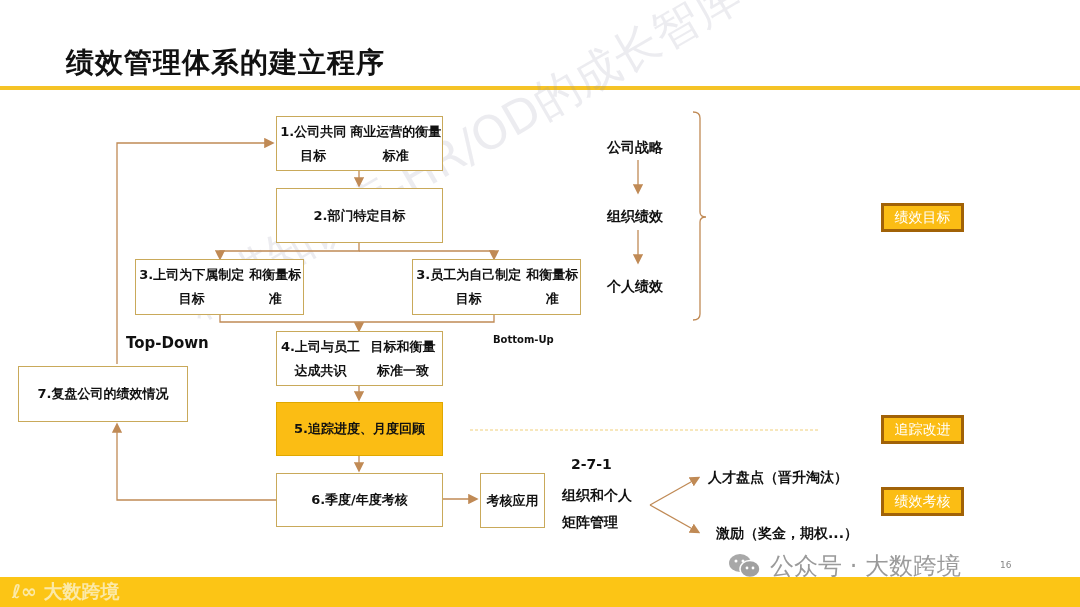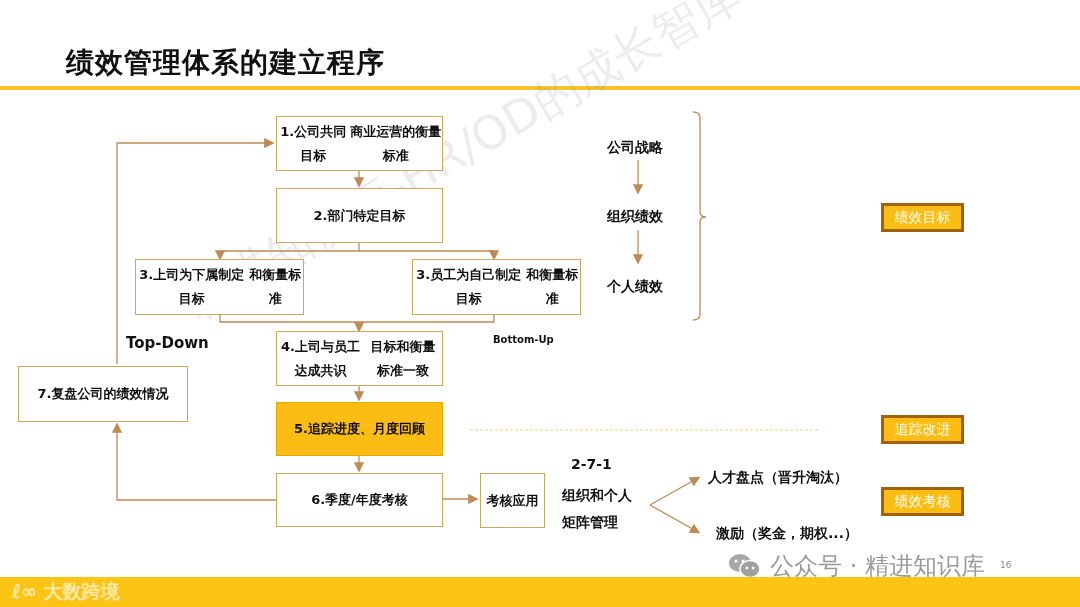--- a/index.html
+++ b/index.html
@@ -124,21 +124,21 @@
   <span class="wechat-icon">
     <svg width="34" height="28" viewBox="0 0 34 28">
       <ellipse cx="12" cy="11" rx="11" ry="9" fill="#a8a8a8"></ellipse>
       <ellipse cx="22" cy="17" rx="10" ry="8.5" fill="#a0a0a0" stroke="#fff" stroke-width="1.5"></ellipse>
       <circle cx="8" cy="9" r="1.5" fill="#fff"></circle>
         <circle cx="15" cy="9" r="1.5" fill="#fff"></circle>
       <circle cx="19" cy="16" r="1.4" fill="#fff"></circle>
         <circle cx="25" cy="16" r="1.4" fill="#fff"></circle>
     </svg>
   </span>
-  <span>公众号 · 精进知识库</span>
+  <span>公众号 · 大数跨境</span>
 </div>
 <div class="page-num">16</div>
 
 <div class="footer">
   <div class="footer-logo">
     <span>ℓ∞ </span><span>大数跨境</span>
   </div>
 </div>
 
 </body></html>

